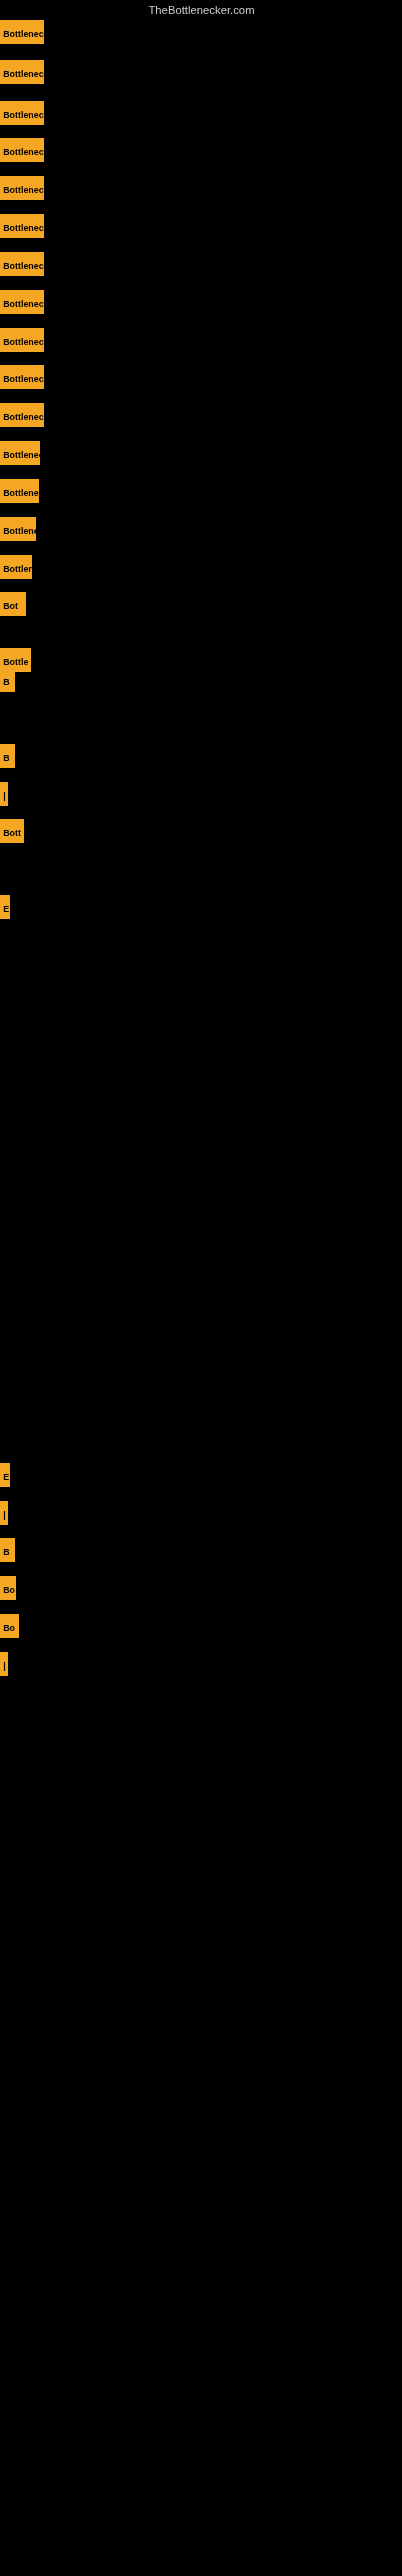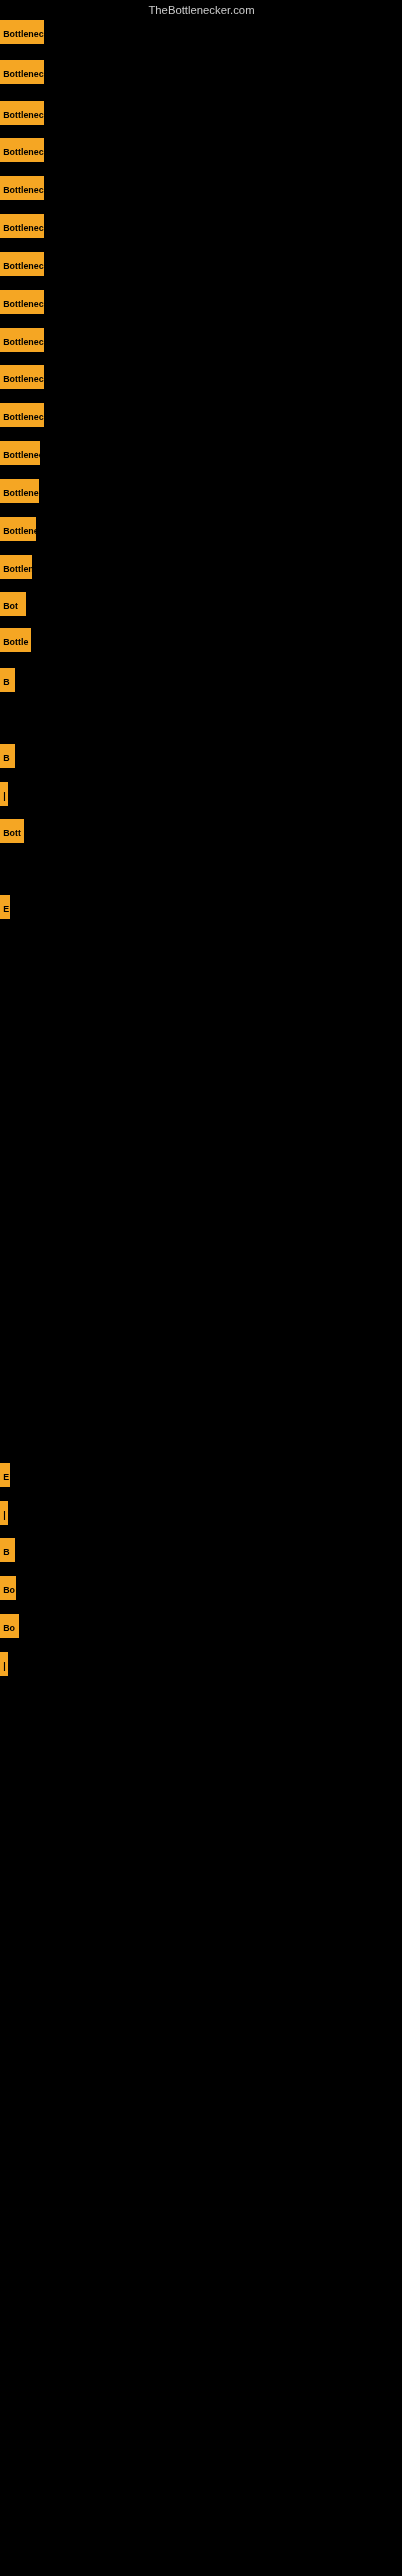--- a/index.html
+++ b/index.html
@@ -91,21 +91,21 @@
     </div>
     <div class="bar-container" style="top: 517px; height: 24px;">
       <div class="bar-label" style="width: 36px; height: 24px; line-height: 24px;">Bottleneck r</div>
     </div>
     <div class="bar-container" style="top: 555px; height: 24px;">
       <div class="bar-label" style="width: 32px; height: 24px; line-height: 24px;">Bottlene</div>
     </div>
     <div class="bar-container" style="top: 592px; height: 24px;">
       <div class="bar-label" style="width: 26px; height: 24px; line-height: 24px;">Bot</div>
     </div>
-    <div class="bar-container" style="top: 626px; height: 28px;">
+    <div class="bar-container" style="top: 646px; height: 28px;">
       <div class="bar-label" style="width: 31px; height: 24px; line-height: 24px;">Bottle</div>
     </div>
     <div class="bar-container" style="top: 668px; height: 24px;">
       <div class="bar-label" style="width: 14.5px; height: 24px; line-height: 24px;">B</div>
     </div>
     <div class="bar-container" style="top: 744px; height: 24px;">
       <div class="bar-label" style="width: 14.5px; height: 24px; line-height: 24px;">B</div>
     </div>
     <div class="bar-container" style="top: 782px; height: 24px;">
       <div class="bar-label" style="width: 8px; height: 24px; line-height: 24px;">|</div>

